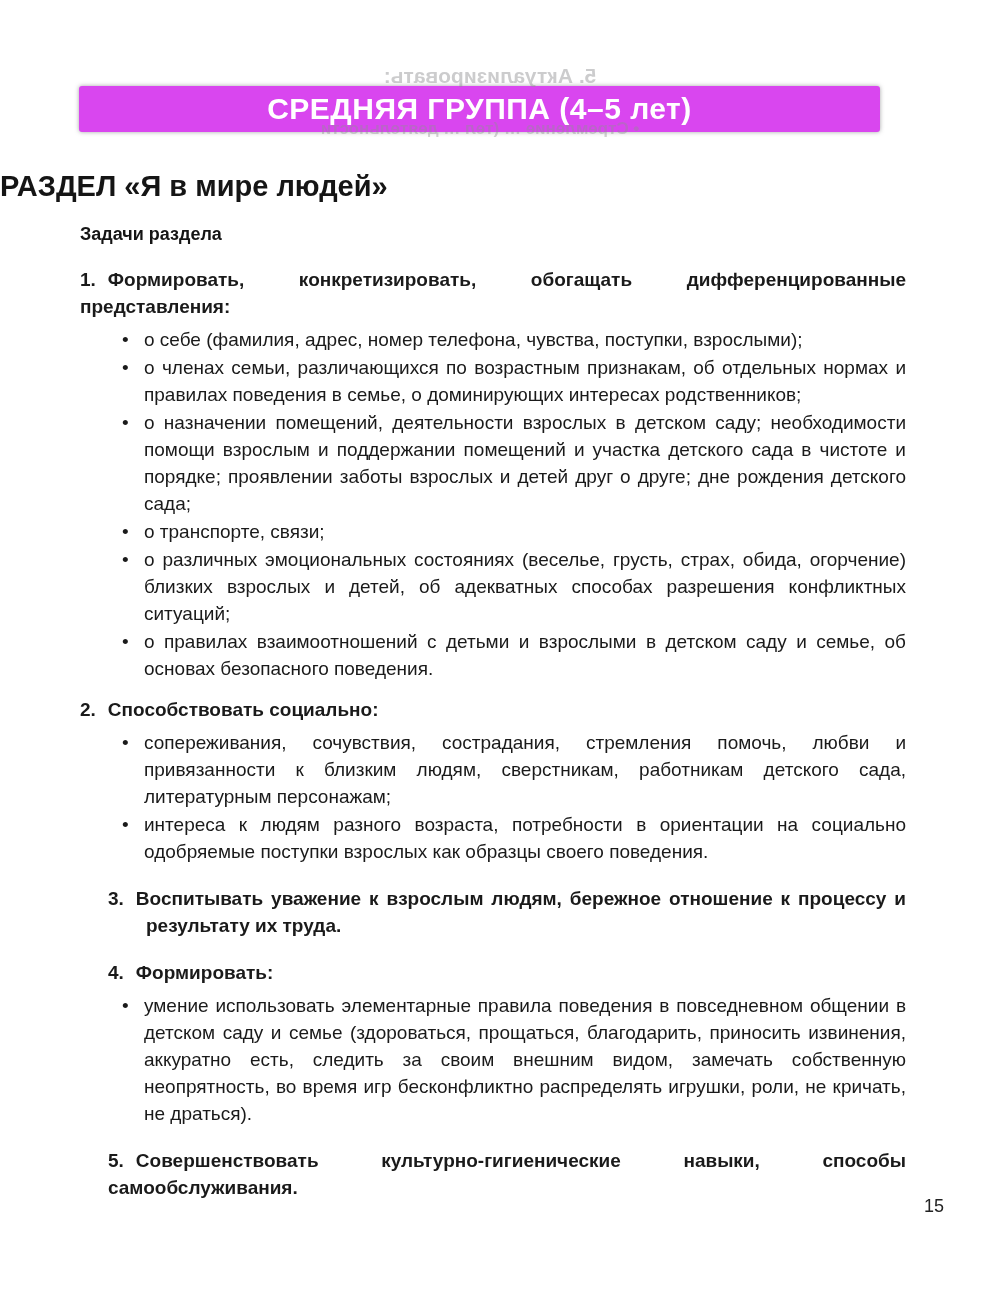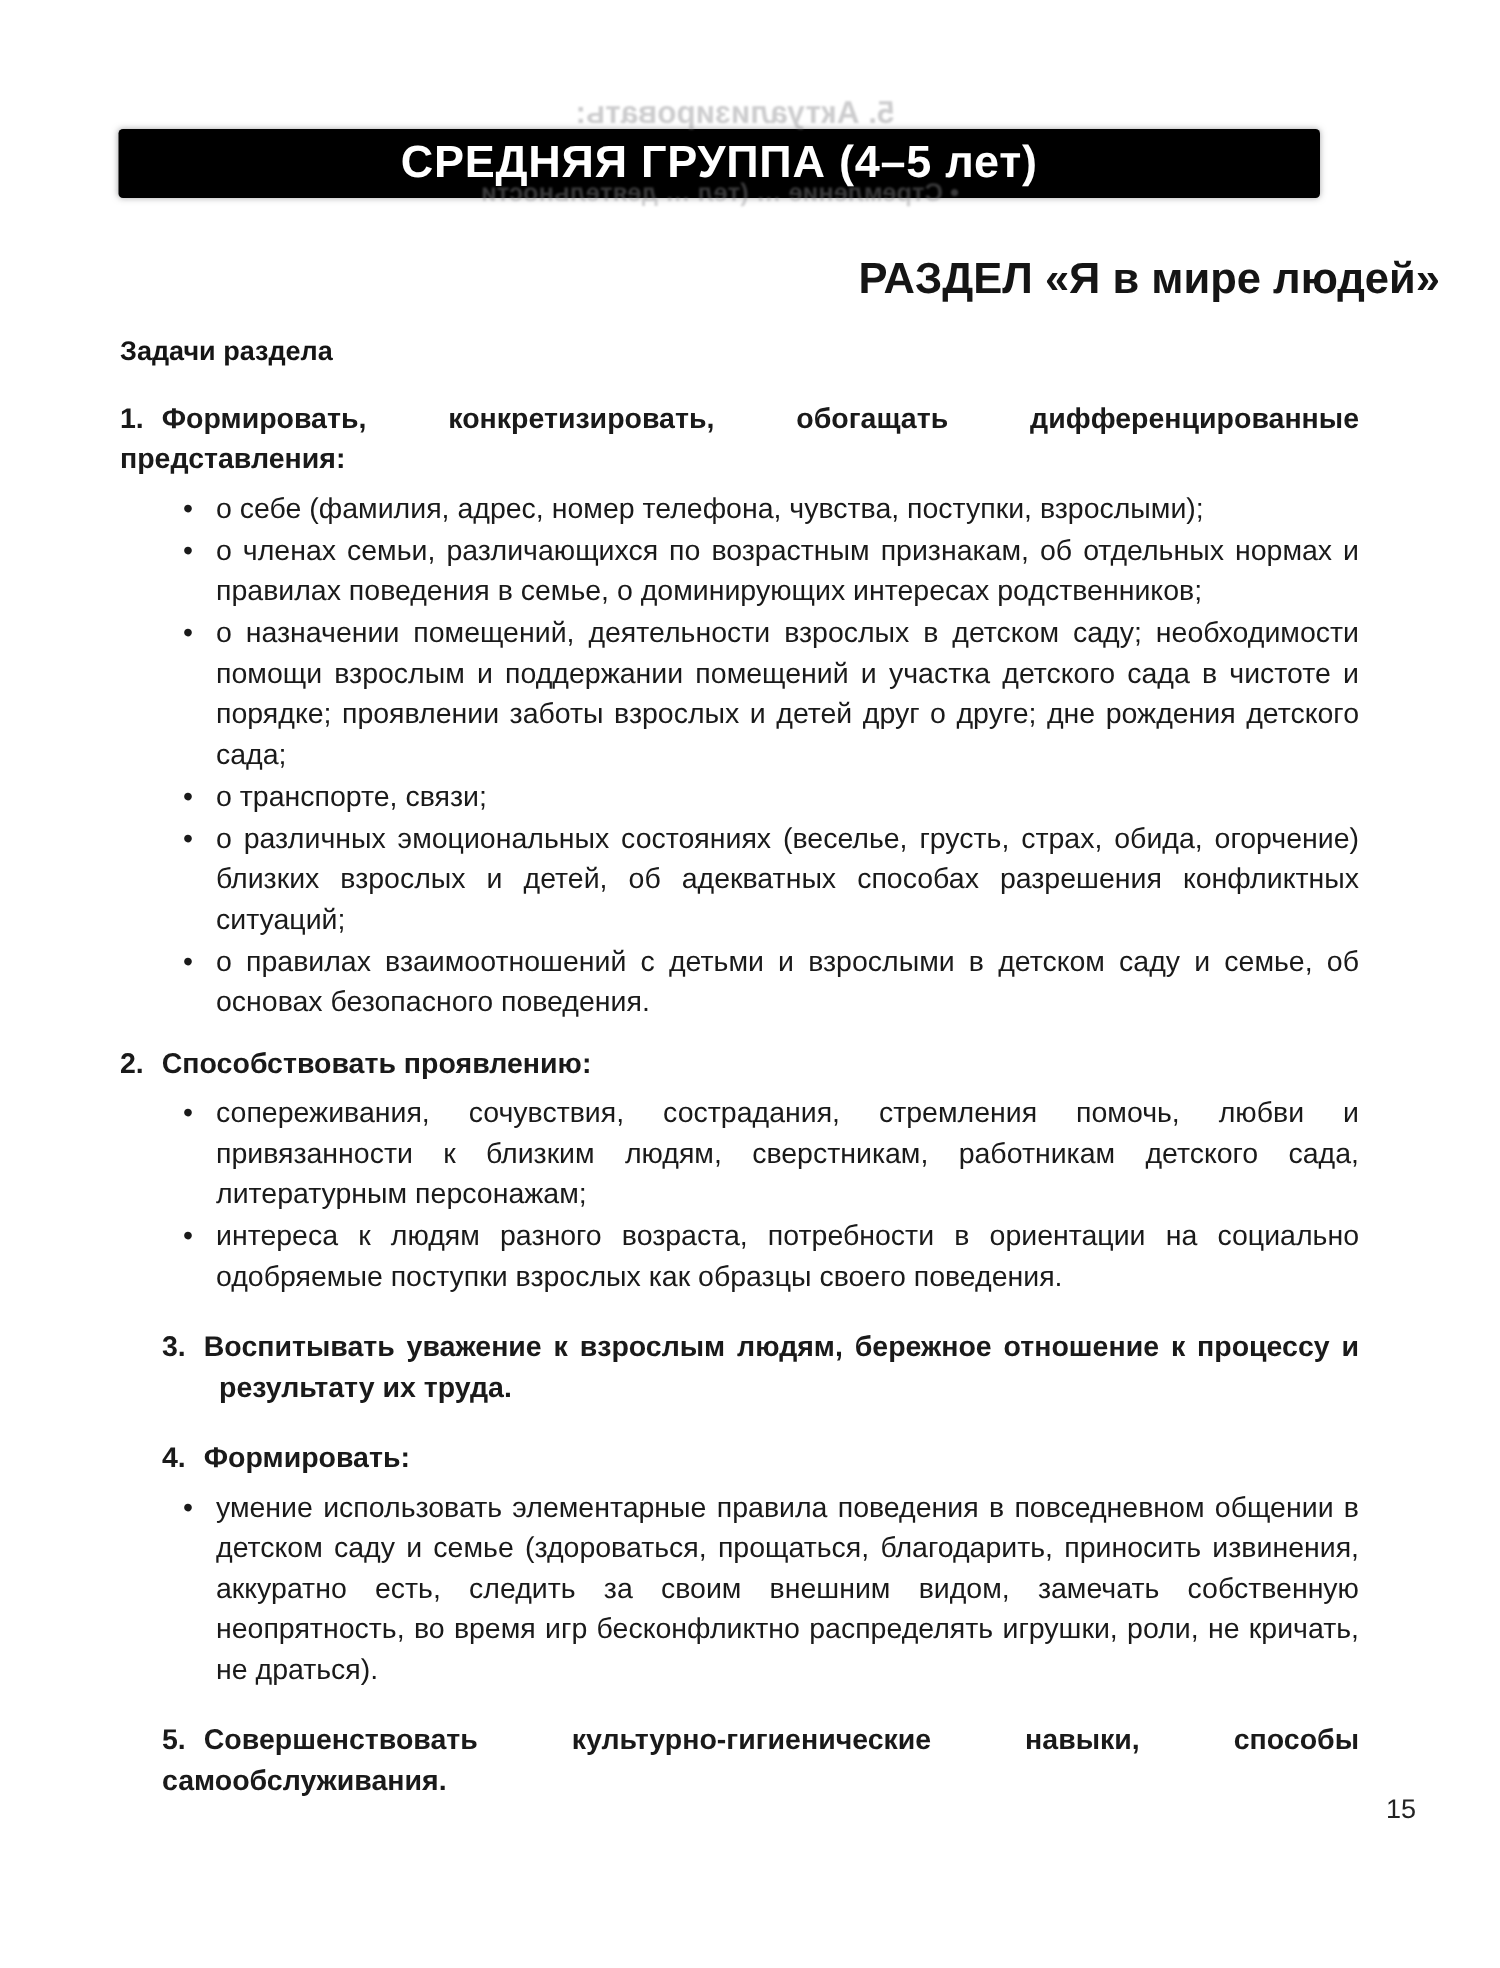--- a/index.html
+++ b/index.html
@@ -41,41 +41,41 @@
     width: 800px;
     font-size: 17px;
     opacity: 0.40;
   }
   .banner {
     position: absolute;
     top: 86px;
     left: 79px;
     width: 801px;
     height: 46px;
-    background: #000000;
+    background: #d946ef;
     border-radius: 3px;
     box-shadow: 0 0 4px rgba(90,90,92,0.55);
     display: flex;
     align-items: center;
     justify-content: center;
     z-index: 2;
   }
   .banner span {
     color: #ffffff;
     font-size: 30px;
     font-weight: 700;
     letter-spacing: 0.5px;
   }
   .title {
     position: absolute;
     top: 170px;
     left: 0;
     width: 960px;
     margin: 0;
-    text-align: right;
+    text-align: left;
     font-size: 29px;
     font-weight: 700;
     color: #151515;
   }
   .subtitle {
     position: absolute;
     top: 224px;
     left: 80px;
     margin: 0;
     font-size: 18px;
@@ -151,21 +151,21 @@
     <ul class="bullets">
       <li><span class="b">•</span><span class="t">о себе (фамилия, адрес, номер телефона, чувства, поступки, взрослыми);</span></li>
       <li><span class="b">•</span><span class="t">о членах семьи, различающихся по возрастным признакам, об отдельных нормах и правилах поведения в семье, о доминирующих интересах родственников;</span></li>
       <li><span class="b">•</span><span class="t">о назначении помещений, деятельности взрослых в детском саду; необходимости помощи взрослым и поддержании помещений и участка детского сада в чистоте и порядке; проявлении заботы взрослых и детей друг о друге; дне рождения детского сада;</span></li>
       <li><span class="b">•</span><span class="t">о транспорте, связи;</span></li>
       <li><span class="b">•</span><span class="t">о различных эмоциональных состояниях (веселье, грусть, страх, обида, огорчение) близких взрослых и детей, об адекватных способах разрешения конфликтных ситуаций;</span></li>
       <li><span class="b">•</span><span class="t">о правилах взаимоотношений с детьми и взрослыми в детском саду и семье, об основах безопасного поведения.</span></li>
     </ul>
 
     <p class="lead">
-      <span class="num">2.</span><span>Способствовать проявлению:</span>
+      <span class="num">2.</span><span>Способствовать социально:</span>
     </p>
     <ul class="bullets">
       <li><span class="b">•</span><span class="t">сопереживания, сочувствия, сострадания, стремления помочь, любви и привязанности к близким людям, сверстникам, работникам детского сада, литературным персонажам;</span></li>
       <li><span class="b">•</span><span class="t">интереса к людям разного возраста, потребности в ориентации на социально одобряемые поступки взрослых как образцы своего поведения.</span></li>
     </ul>
 
     <p class="lead hang gap">
       <span class="num">3.</span><span>Воспитывать уважение к взрослым людям, бережное отношение к процессу и результату их труда.</span>
     </p>
 

